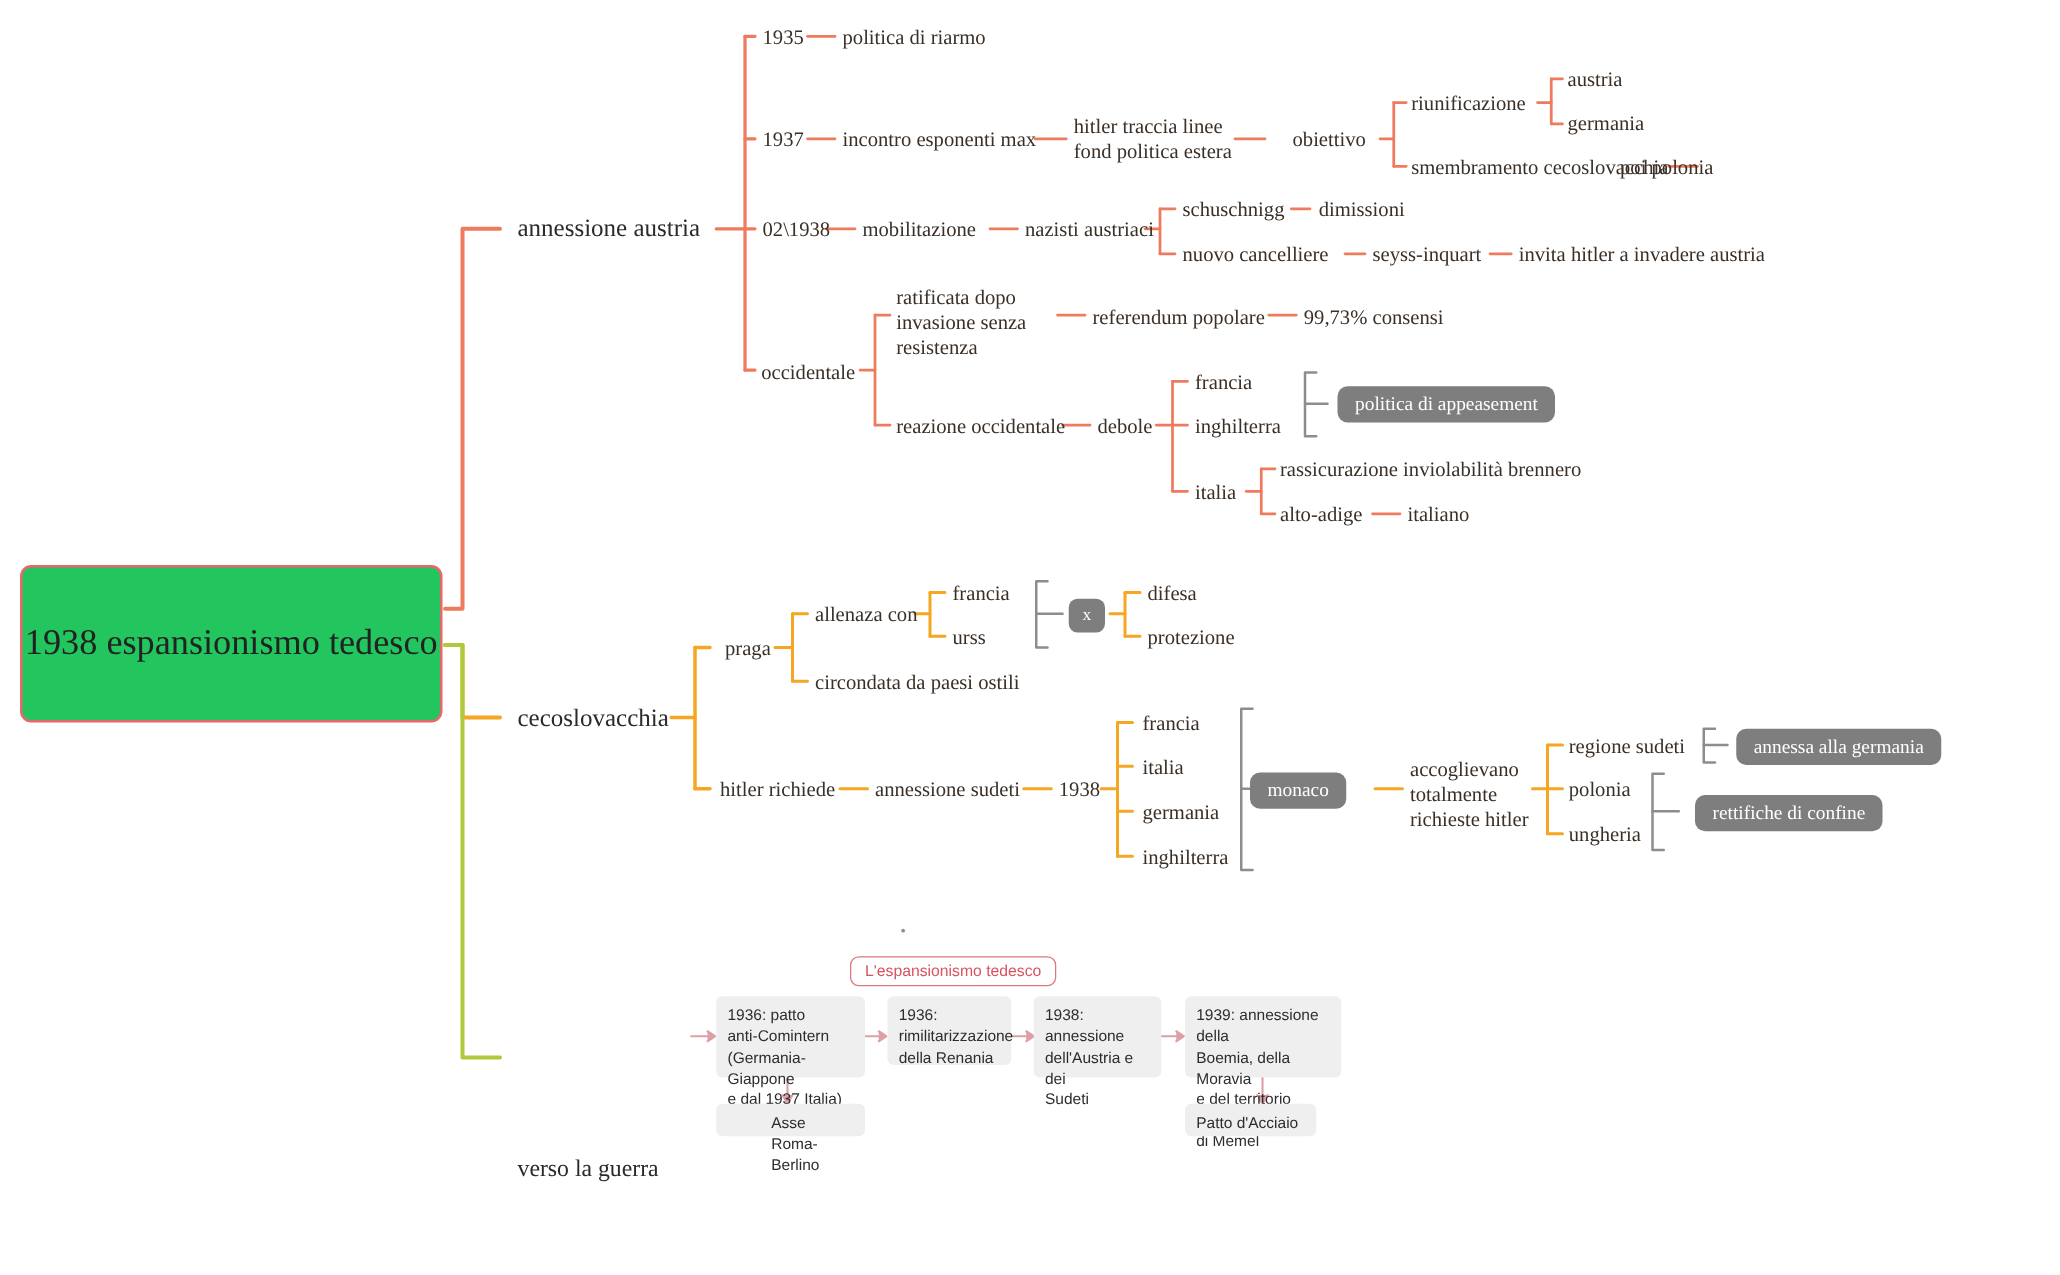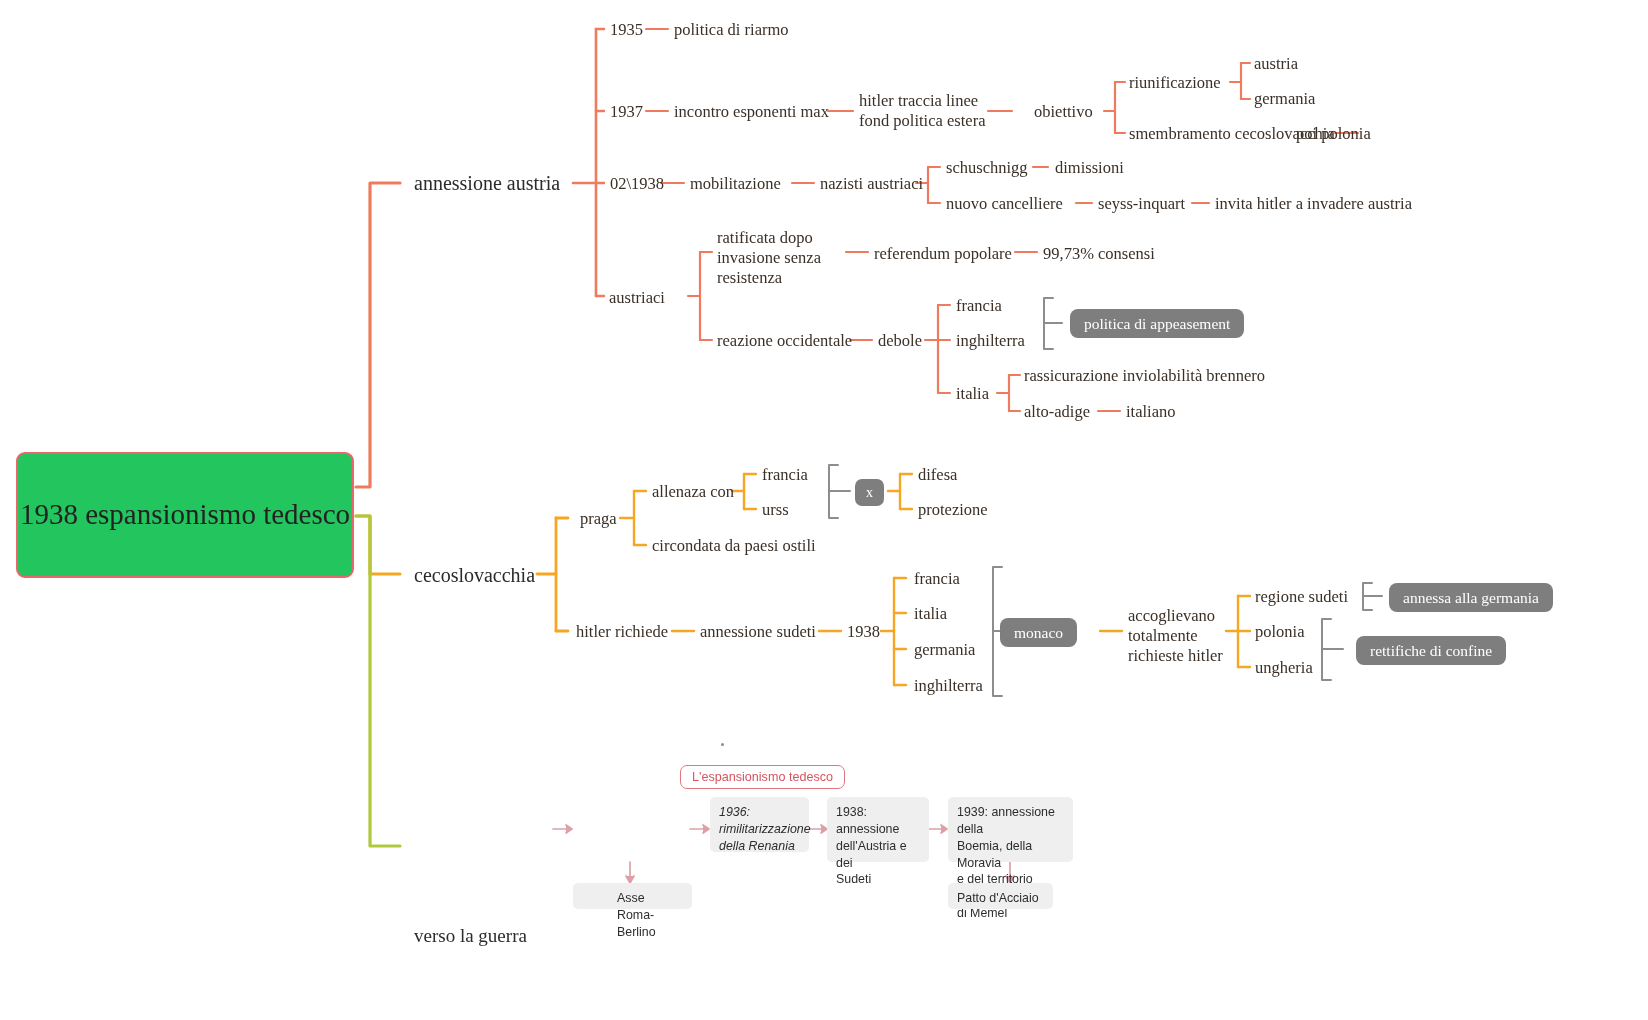--- a/index.html
+++ b/index.html
@@ -176,21 +176,21 @@
 
   <div class="node" style="left:610px;top:174px;"><span>02\1938</span></div>
   <div class="node" style="left:690px;top:174px;"><span>mobilitazione</span></div>
   <div class="node" style="left:820px;top:174px;"><span>nazisti austriaci</span></div>
   <div class="node" style="left:946px;top:158px;"><span>schuschnigg</span></div>
   <div class="node" style="left:1055px;top:158px;"><span>dimissioni</span></div>
   <div class="node" style="left:946px;top:194px;"><span>nuovo cancelliere</span></div>
   <div class="node" style="left:1098px;top:194px;"><span>seyss-inquart</span></div>
   <div class="node" style="left:1215px;top:194px;"><span>invita hitler a invadere austria</span></div>
 
-  <div class="node" style="left:609px;top:288px;"><span>austriaci</span></div>
+  <div class="node" style="left:609px;top:288px;"><span>occidentale</span></div>
   <div class="node multi" style="left:717px;top:228px;"><span>ratificata dopo
 invasione senza
 resistenza</span></div>
   <div class="node" style="left:874px;top:244px;"><span>referendum popolare</span></div>
   <div class="node" style="left:1043px;top:244px;"><span>99,73% consensi</span></div>
 
   <div class="node" style="left:717px;top:331px;"><span>reazione occidentale</span></div>
   <div class="node" style="left:878px;top:331px;"><span>debole</span></div>
   <div class="node" style="left:956px;top:296px;"><span>francia</span></div>
   <div class="node" style="left:956px;top:331px;"><span>inghilterra</span></div>
@@ -225,21 +225,25 @@
 richieste hitler</span></div>
   <div class="node" style="left:1255px;top:587px;"><span>regione sudeti</span></div>
   <div class="node" style="left:1255px;top:622px;"><span>polonia</span></div>
   <div class="node" style="left:1255px;top:658px;"><span>ungheria</span></div>
   <div class="pill" style="left:1389px;top:583px;"><span>annessa alla germania</span></div>
   <div class="pill" style="left:1356px;top:636px;"><span>rettifiche di confine</span></div>
 
   <div class="dot" style="left:721px;top:743px;"></div>
   <div class="flowtitle" style="left:680px;top:765px;"><span>L'espansionismo tedesco</span></div>
 
-  <div class="flowbox" style="left:710px;top:797px;width:99px;height:55px;font-style:italic;"><span>1936:
+  <div class="flowbox" style="left:573px;top:797px;width:119px;height:65px;"><span>1936: patto
+anti-Comintern
+(Germania-Giappone
+e dal 1937 Italia)</span></div>
+  <div class="flowbox" style="left:710px;top:797px;width:99px;height:55px;"><span>1936:
 rimilitarizzazione
 della Renania</span></div>
   <div class="flowbox" style="left:827px;top:797px;width:102px;height:65px;"><span>1938: annessione
 dell'Austria e dei
 Sudeti</span></div>
   <div class="flowbox" style="left:948px;top:797px;width:125px;height:65px;"><span>1939: annessione della
 Boemia, della Moravia
 e del territorio lituano
 di Memel</span></div>
 

